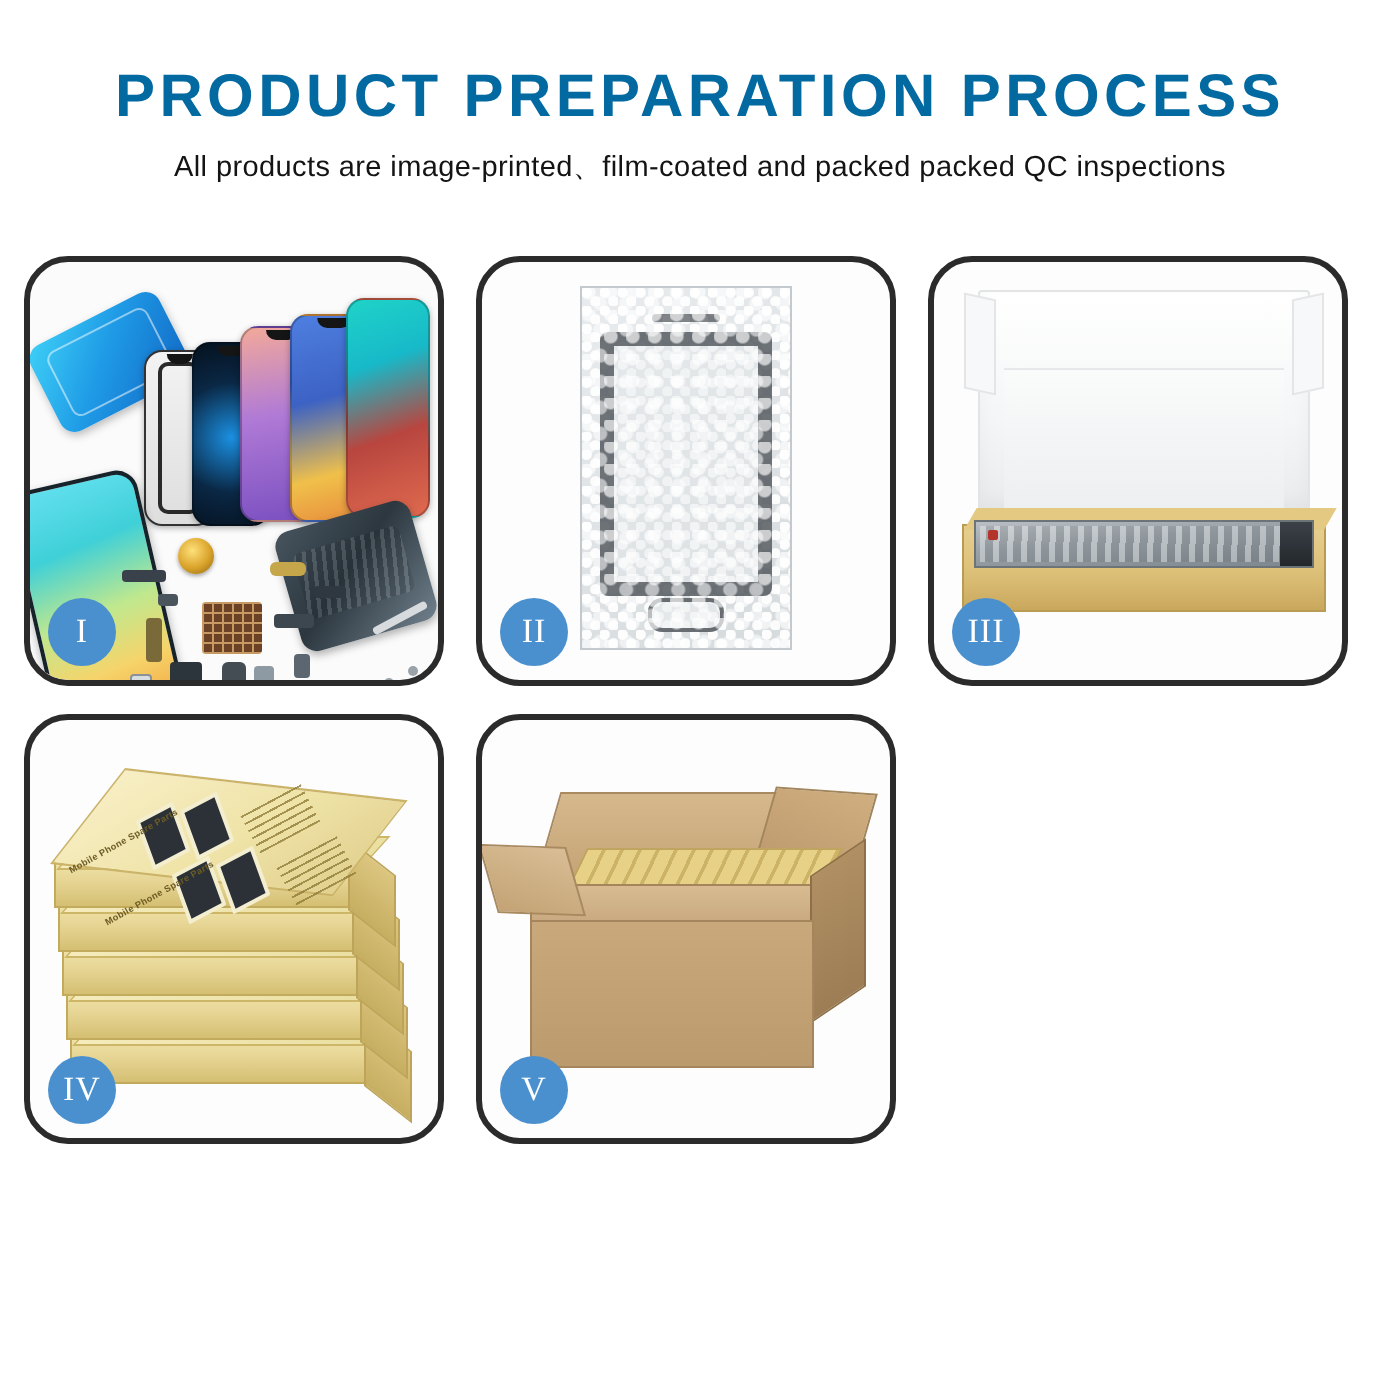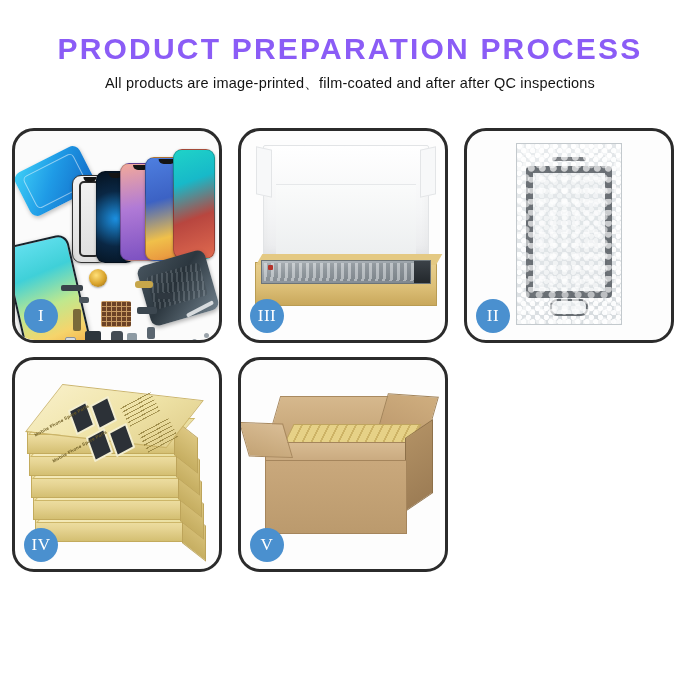--- a/index.html
+++ b/index.html
@@ -18,21 +18,21 @@
   
   .header {
     width: 700px;
     padding-top: 32px;
     text-align: center;
   }
   .title {
     font-size: 30px;
     font-weight: bold;
     letter-spacing: 2.2px;
-    color: #8b5cf6;
+    color: #0369a1;
     line-height: 1.1;
     white-space: nowrap;
   }
   .subtitle {
     font-size: 14.5px;
     font-weight: normal;
     color: #141414;
     margin-top: 9px;
     letter-spacing: 0.2px;
     white-space: nowrap;
@@ -357,21 +357,21 @@
     background:#bfa075; border:1px solid #a5885c;}
   .p6 .tab2{position:absolute; left: 46px; top: 150px; width: 14px; height: 16px;
     background:#bfa075; border:1px solid #a5885c;}
   .p6 .seam{position:absolute; left: 60px; top: 76px; width:1px; height: 92px; background:rgba(140,115,78,.5);}
 </style>
 </head>
 <body>
 
 <div class="header">
   <div class="title">PRODUCT PREPARATION PROCESS</div>
-  <div class="subtitle">All products are image-printed、film-coated and after after QC inspections</div>
+  <div class="subtitle">All products are image-printed、film-coated and packed packed QC inspections</div>
 </div>
 
 <div class="grid">
 
   <div class="panel p1">
     <div class="stage">
       <div class="ph-blue-tilt"></div>
       <div class="ph a">
           <span class="notch"></span>
         </div>
@@ -400,45 +400,45 @@
       <div class="prt s9"></div>
       <div class="prt s10"></div>
       <div class="prt s11"></div>
       <div class="cable"></div>
       <div class="screw a"></div>
       <div class="screw b"></div>
     </div>
     <div class="badge">I</div>
   </div>
 
+  <div class="panel p2">
+    <div class="stage">
+      <div class="wrap">
+        <div class="spk"></div>
+        <div class="screen"></div>
+        <div class="home"></div>
+        <div class="bubbles"></div>
+      </div>
+    </div>
+    <div class="badge">II</div>
+  </div>
+
   <div class="panel p3">
     <div class="stage">
       <div class="lid">
         <span class="lid-tab-l"></span>
         <span class="lid-tab-r"></span>
       </div>
       <div class="tray"></div>
       <div class="dev">
         <span class="dev-dot"></span>
         <span class="dev-end"></span>
       </div>
     </div>
     <div class="badge">III</div>
-  </div>
-
-  <div class="panel p2">
-    <div class="stage">
-      <div class="wrap">
-        <div class="spk"></div>
-        <div class="screen"></div>
-        <div class="home"></div>
-        <div class="bubbles"></div>
-      </div>
-    </div>
-    <div class="badge">II</div>
   </div>
 
   <div class="panel p4">
     <div class="stage">
       <div class="stack">
         <div class="bx bx1"></div>
         <div class="bx bx2"></div>
         <div class="bx bx3"></div>
         <div class="bx bx4"></div>
         <div class="bx bx5"></div>

